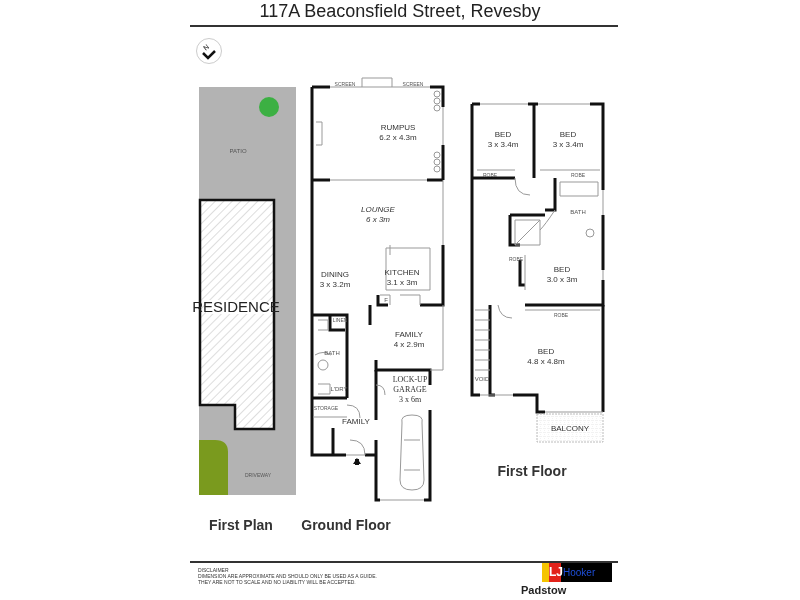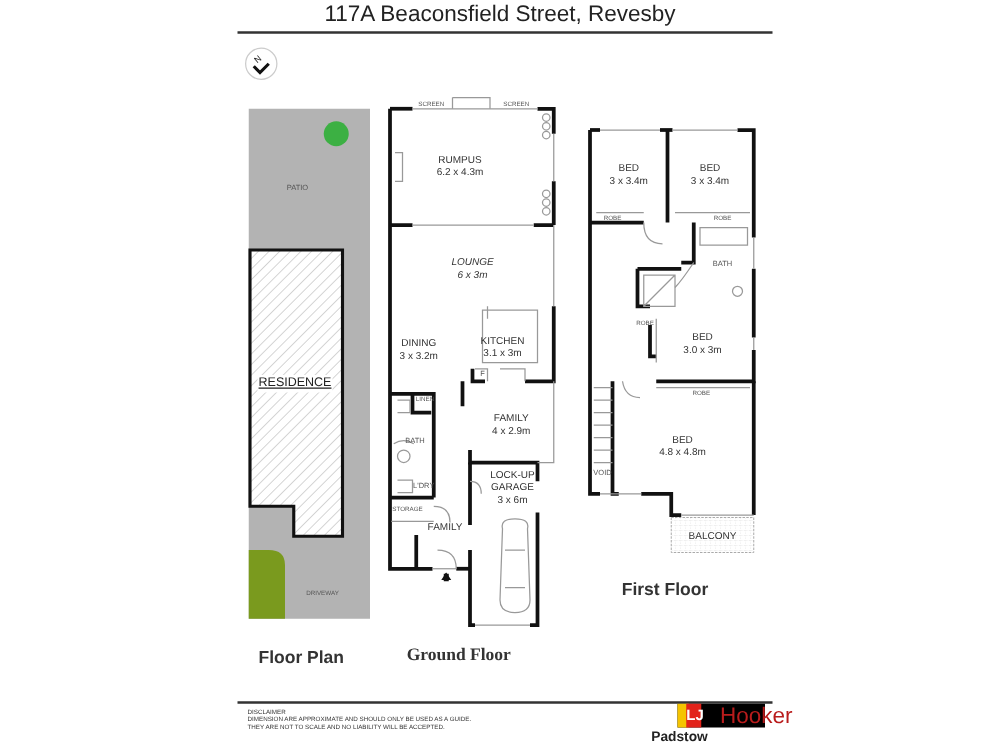--- a/index.html
+++ b/index.html
@@ -7,21 +7,21 @@
   .abs{position:absolute;}
   .title{left:0;width:800px;top:1px;text-align:center;font-size:18px;color:#222;}
   .rule{left:190px;width:428px;height:2px;background:#333;}
   .lbl{position:absolute;text-align:center;font-size:8px;color:#333;line-height:10px;white-space:nowrap;transform:translateX(-50%);}
   .lbl.sm{font-size:5px;line-height:6px;color:#555;}
   .cap{position:absolute;font-weight:bold;font-size:14px;color:#333;transform:translateX(-50%);white-space:nowrap;}
   .disc{left:198px;top:567px;font-size:5px;line-height:6px;color:#333;}
   .logo-box{left:542px;top:563px;width:70px;height:19px;background:#000;}
   .logo-y{left:542px;top:563px;width:9px;height:19px;background:#f5c400;}
   .logo-r{left:549px;top:563px;width:12px;height:19px;background:#e2231a;color:#fff;font-size:12px;font-weight:bold;text-align:center;line-height:19px;}
-  .logo-t{left:563px;top:563px;font-size:18px;line-height:19px;color:#b91c1c;margin-left:13px;}
+  .logo-t{left:563px;top:563px;font-size:10px;line-height:19px;color:#1d4ed8;}
   .logo-p{left:521px;top:584px;font-size:11px;font-weight:bold;color:#222;}
   svg{position:absolute;left:0;top:0;}
 </style>
 </head>
 <body>
 
 <div class="abs title">117A Beaconsfield Street, Revesby</div>
 <div class="abs rule" style="top:25px"></div>
 
 <div class="abs" style="left:196px;top:38px;width:24px;height:24px;border-radius:50%;border:1px solid #ccc;">
@@ -133,58 +133,58 @@
     <path d="M475 310 L490 310 M475 320 L490 320 M475 330 L490 330 M475 340 L490 340 M475 350 L490 350 M475 360 L490 360 M475 370 L490 370"></path>
     <path d="M498 305 Q500 318 512 318"></path>
     <path d="M603 190 L603 215"></path>
     <path d="M603 270 L603 280"></path>
     <circle cx="590" cy="233" r="4"></circle>
   </g>
   <rect x="537" y="414" width="66" height="28" fill="url(#grid)" stroke="#aaa" stroke-width="0.8" stroke-dasharray="2,1"></rect>
 </svg>
 
 <div class="lbl sm" style="left:238px;top:148px;font-size:6px;">PATIO</div>
-<div class="lbl" style="left:236px;top:301px;font-size:10px;line-height:12px;color:#222;text-decoration:underline;">RESIDENCE</div>
+<div class="lbl" style="left:236px;top:301px;font-size:15px;line-height:12px;color:#222;">RESIDENCE</div>
 <div class="lbl sm" style="left:258px;top:472px;font-size:5px;">DRIVEWAY</div>
-<div class="cap" style="left:241px;top:517px;">Floor Plan</div>
+<div class="cap" style="left:241px;top:517px;">First Plan</div>
 
 <div class="lbl sm" style="left:345px;top:81px;">SCREEN</div>
 <div class="lbl sm" style="left:413px;top:81px;">SCREEN</div>
-<div class="lbl" style="left:368px;top:123px;">
+<div class="lbl" style="left:398px;top:123px;">
     <div>RUMPUS</div>
     <div>6.2 x 4.3m</div>
   </div>
 <div class="lbl" style="left:378px;top:205px;font-style:italic;">
     <div>LOUNGE</div>
     <div>6 x 3m</div>
   </div>
 <div class="lbl" style="left:335px;top:270px;">
     <div>DINING</div>
     <div>3 x 3.2m</div>
   </div>
 <div class="lbl" style="left:402px;top:268px;">
     <div>KITCHEN</div>
     <div>3.1 x 3m</div>
   </div>
 <div class="lbl sm" style="left:386px;top:297px;font-size:6px;">F</div>
 <div class="lbl" style="left:409px;top:330px;">
     <div>FAMILY</div>
     <div>4 x 2.9m</div>
   </div>
-<div class="lbl" style="left:410px;top:375px;">
+<div class="lbl" style="left:410px;top:375px;font-family:Liberation Serif, serif;">
     <div>LOCK-UP</div>
     <div>GARAGE</div>
     <div>3 x 6m</div>
   </div>
 <div class="lbl sm" style="left:340px;top:317px;">LINEN</div>
 <div class="lbl sm" style="left:332px;top:350px;font-size:6px;">BATH</div>
 <div class="lbl sm" style="left:339px;top:386px;font-size:6px;">L'DRY</div>
 <div class="lbl sm" style="left:326px;top:405px;">STORAGE</div>
 <div class="lbl" style="left:356px;top:417px;">FAMILY</div>
-<div class="cap" style="left:367px;top:517px;font-family:Liberation Serif, serif;">Ground Floor</div>
+<div class="cap" style="left:346px;top:517px;">Ground Floor</div>
 
 <div class="lbl" style="left:503px;top:130px;">
     <div>BED</div>
     <div>3 x 3.4m</div>
   </div>
 <div class="lbl" style="left:568px;top:130px;">
     <div>BED</div>
     <div>3 x 3.4m</div>
   </div>
 <div class="lbl sm" style="left:490px;top:172px;">ROBE</div>

